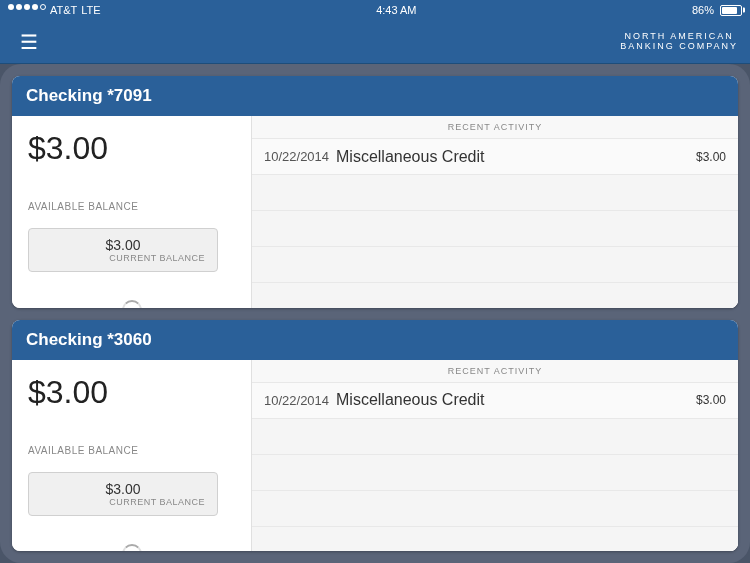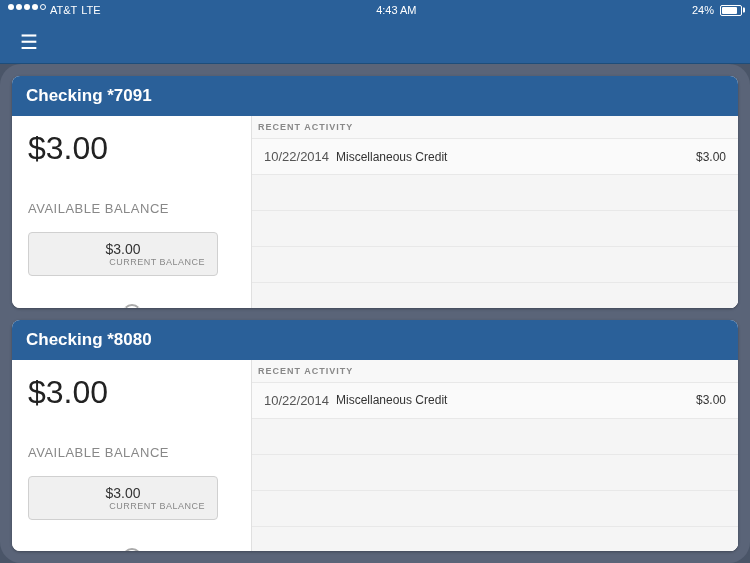--- a/index.html
+++ b/index.html
@@ -114,21 +114,21 @@
       padding: 14px 16px;
       border-right: 1px solid #e0e0e0;
     }
     .available-amount {
       font-size: 32px;
       font-weight: 300;
       color: #222;
       margin-bottom: 2px;
     }
     .available-label {
-      font-size: 13px;
+      font-size: 10px;
       color: #888;
       letter-spacing: 0.5px;
       text-transform: uppercase;
       margin-bottom: 16px;
       margin-top: 34px;
     }
     .current-balance-btn {
       background: #f0f0f0;
       border: 1px solid #d0d0d0;
       border-radius: 4px;
@@ -166,45 +166,45 @@
       animation: spin 1s linear infinite;
     }
     @keyframes spin { to { transform: rotate(360deg); } }
 
     
     .card-right {
       flex: 1;
       background: #f8f8f8;
     }
     .recent-activity-header {
+      text-align: center;
       padding: 6px;
       font-size: 9px;
       color: #888;
       letter-spacing: 1px;
       text-transform: uppercase;
       border-bottom: 1px solid #e8e8e8;
-      font-weight: bold;
     }
     .activity-row {
       display: flex;
       align-items: center;
       padding: 8px 12px;
       border-bottom: 1px solid #e8e8e8;
       min-height: 36px;
       background: white;
     }
     .activity-row:nth-child(even) { background: #fafafa; }
     .activity-date {
       font-size: 13px;
       color: #555;
       width: 72px;
       min-width: 72px;
     }
     .activity-description {
-      font-size: 12px;
+      font-size: 16px;
       color: #333;
       flex: 1;
     }
     .activity-amount {
       font-size: 12px;
       color: #333;
       text-align: right;
     }
     .activity-row.empty { background: #f5f5f5; }
   </style>
@@ -218,29 +218,33 @@
       <div class="status-dot"></div>
       <div class="status-dot"></div>
       <div class="status-dot"></div>
       <div class="status-dot empty"></div>
     </div>
     <span>AT&amp;T</span>
     <span>LTE</span>
   </div>
   <span>4:43 AM</span>
   <div class="status-right">
-    <span>24%</span>
+    <span>86%</span>
     <div class="battery">
       <div class="battery-fill"></div>
     </div>
   </div>
 </div>
 
 <div class="nav-bar">
   <button class="nav-menu-btn">☰</button>
+  <div class="nav-title">
+    <div class="nav-title-line1">North American</div>
+    <div class="nav-title-line2">Banking Company</div>
+  </div>
 </div>
 
 <div class="main-content" id="accounts-container">
 <div class="account-card">
       <div class="card-header">
         <span class="card-header-title">Checking *7091</span>
       </div>
       <div class="card-body">
         <div class="card-left">
           <div class="available-amount">$3.00</div>
@@ -284,21 +288,21 @@
           <span class="activity-date"></span>
           <span class="activity-description"></span>
           <span class="activity-amount"></span>
         </div>
 
         </div>
       </div>
     </div>
     <div class="account-card">
       <div class="card-header">
-        <span class="card-header-title">Checking *8080</span>
+        <span class="card-header-title">Checking *3060</span>
       </div>
       <div class="card-body">
         <div class="card-left">
           <div class="available-amount">$3.00</div>
           <div class="available-label">AVAILABLE BALANCE</div>
           <button class="current-balance-btn">
             <span class="current-balance-amount">$3.00</span>
             <span class="current-balance-label">CURRENT BALANCE</span>
           </button>
           <div class="loading-spinner">

